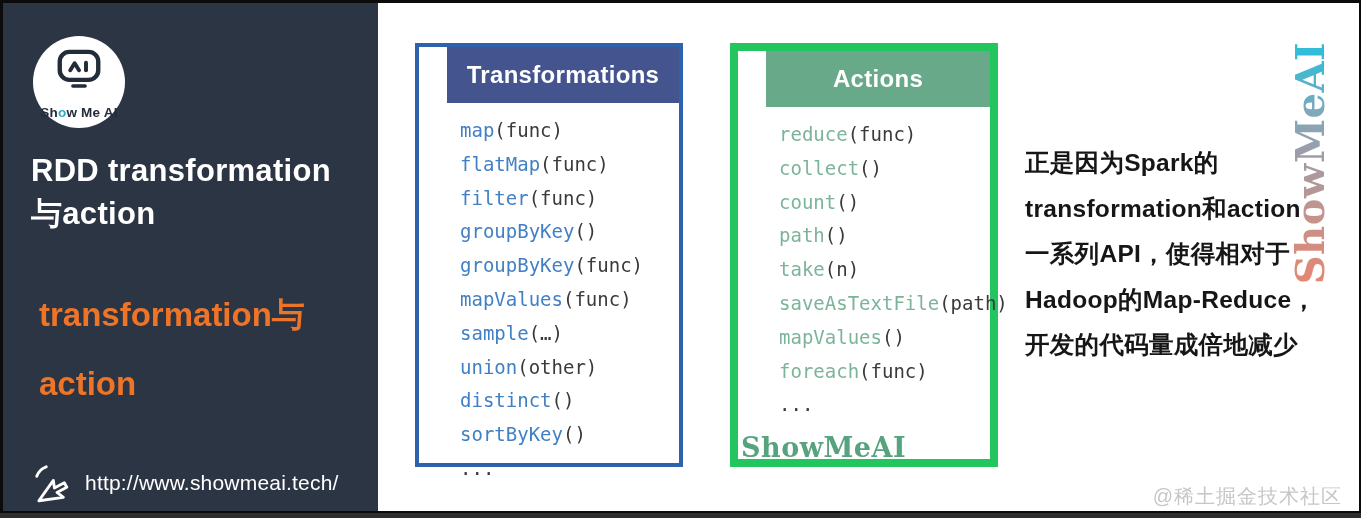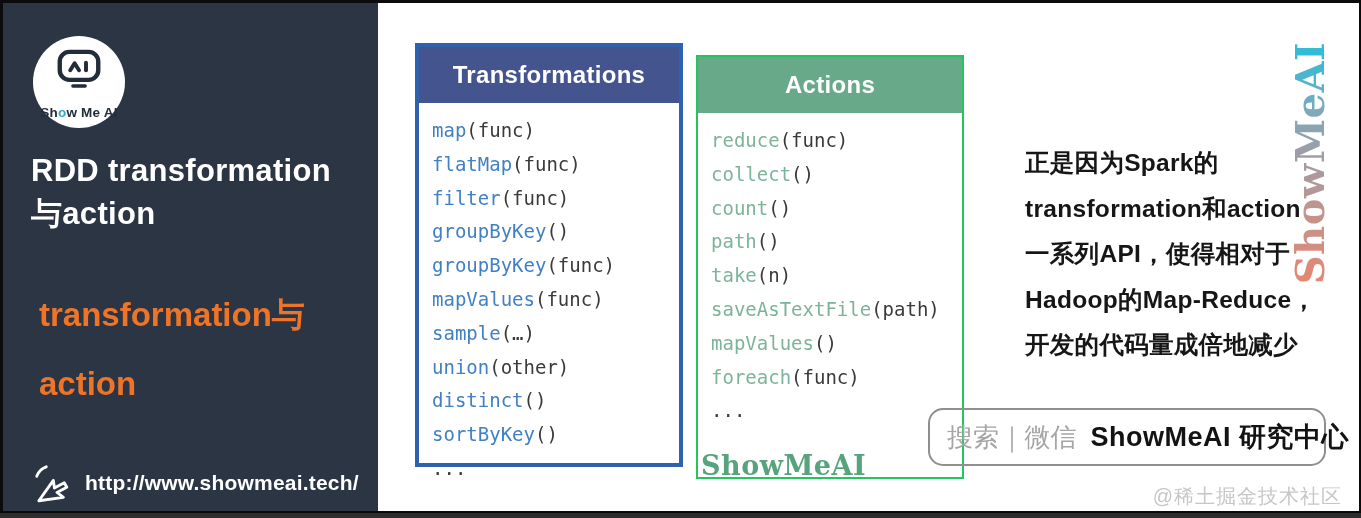--- a/index.html
+++ b/index.html
@@ -16,26 +16,26 @@
           display:flex; flex-direction:column; align-items:center; justify-content:center; }
   .logo svg { display:block; margin-top:4px; }
   .logo-text { font-size:13.5px; font-weight:700; color:#232d3a; letter-spacing:0.2px; margin-top:10px; }
   .logo-text .o-globe { color:#2fa8c9; }
 
   .side-title { position:absolute; left:20px; top:146px; color:#ffffff; font-size:31px; font-weight:700;
                 line-height:43px; letter-spacing:0.3px; white-space:nowrap;margin-left:8px; }
   .side-sub { position:absolute; left:36px; top:277px; color:#ee7428; font-size:33px; font-weight:700;
               line-height:69px; white-space:nowrap; }
   .side-url { position:absolute; left:28px; top:458px; display:flex; align-items:center; gap:12px; }
-  .side-url .url-text { color:#ffffff; font-size:21px; font-weight:700; letter-spacing:0.2px; white-space:nowrap; }
+  .side-url .url-text { color:#ffffff; font-size:21px; font-weight:400; letter-spacing:0.2px; white-space:nowrap; }
 
   
-  .code-box { position:absolute; top:40px; width:268px; height:424px; background:#ffffff; }
+  .code-box { position:absolute; top:40px; width:268px; height:424px; background:#ffffff;padding-left:28px; }
   .box-transformations { left:412px; border:4px solid #2f62ae; }
-  .box-actions { left:693px; border:2px solid #22c55e; z-index:1;margin-top:12px; }
+  .box-actions { left:727px; border:8px solid #22c55e; z-index:1; }
   .box-header { height:56px; display:flex; align-items:center; justify-content:center;
                 color:#ffffff; font-size:24px; font-weight:700; letter-spacing:0.3px; }
   .box-transformations .box-header { background:#44548f; }
   .box-actions .box-header { background:#68a989; }
   .box-body { padding:11px 0 0 13px; }
   .code-row { height:33.8px; line-height:33.8px; font-family:"DejaVu Sans Mono", monospace;
               font-size:19px; white-space:nowrap; }
   .code-row .args { color:#3a3a3a; }
   .box-transformations .fn { color:#4180c4; }
   .box-actions .fn { color:#7cb49a; }
@@ -135,26 +135,18 @@
     <div class="note">
       <div>正是因为Spark的</div>
       <div>transformation和action</div>
       <div>一系列API，使得相对于</div>
       <div>Hadoop的Map-Reduce，</div>
       <div>开发的代码量成倍地减少</div>
     </div>
 
     <div class="vbrand">ShowMeAI</div>
 
-    <div class="search-bar">
-      <svg width="36" height="36" viewBox="0 0 36 36">
-        <circle cx="15" cy="15" r="11.5" fill="none" stroke="#9e9e9e" stroke-width="2.4"></circle>
-        <line x1="23.5" y1="23.5" x2="32.5" y2="32.5" stroke="#9e9e9e" stroke-width="2.4" stroke-linecap="round"></line>
-      </svg>
-      <span class="search-prefix">搜索｜微信</span>
-      <span class="search-bold">ShowMeAI 研究中心</span>
-    </div>
 
     <div class="page-watermark">@稀土掘金技术社区</div>
 
   </div>
   <div class="bottom-strip"></div>
 </div>
 
 </body></html>

